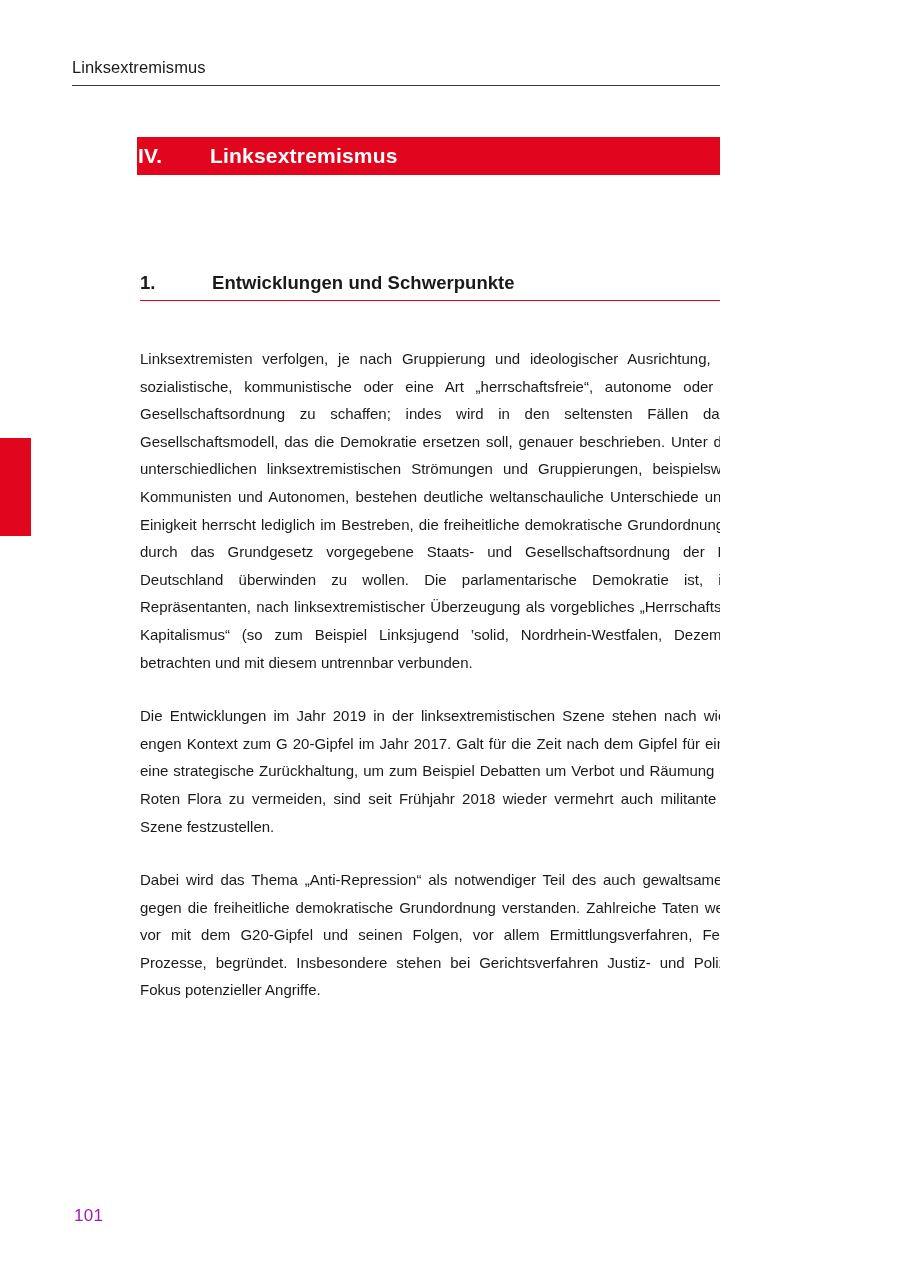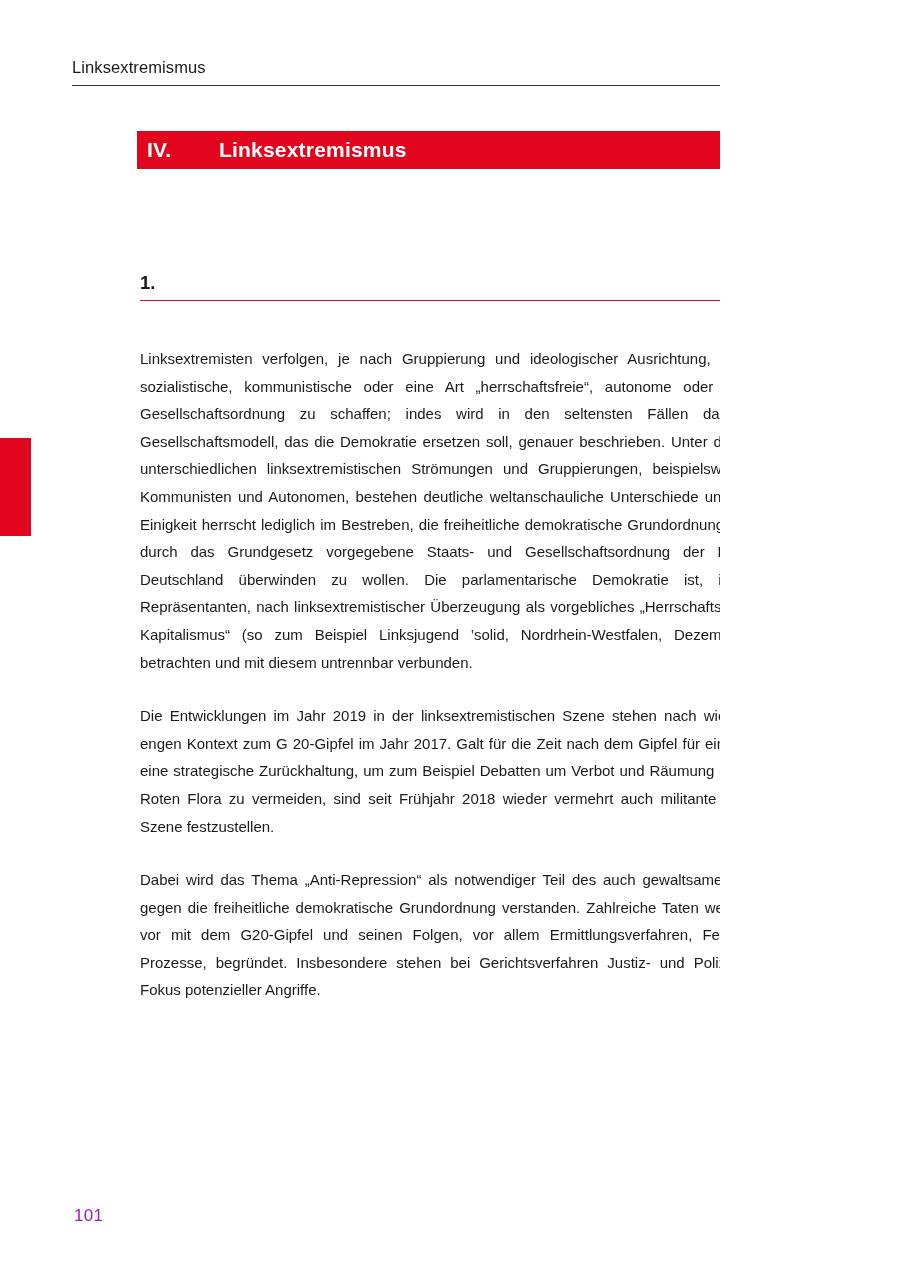--- a/index.html
+++ b/index.html
@@ -50,28 +50,28 @@
     top: 438px;
     width: 31px;
     height: 98px;
     background: #e1051e;
   }
 
   
   .chapter-banner {
     position: absolute;
     left: 137px;
-    top: 131px;
+    top: 137px;
     width: 684px;
     height: 38px;
     background: #e1051e;
     display: flex;
     align-items: center;
     box-sizing: border-box;
-    padding-left: 10px;
+    padding-left: 1px;
   }
 
   .chapter-number {
     color: #ffffff;
     font-size: 21px;
     font-weight: bold;
     width: 72px;
     flex: 0 0 72px;
     letter-spacing: 0.2px;
   }
@@ -163,20 +163,21 @@
   <div class="side-tab"></div>
 
   <div class="chapter-banner">
     <span class="chapter-number">IV.</span>
     <span class="chapter-title">Linksextremismus</span>
   </div>
 
   <div class="section-heading">
     <div class="section-heading-row">
       <span class="section-number">1.</span>
+      <span class="section-title">Entwicklungen und Schwerpunkte</span>
     </div>
     <div class="section-rule"></div>
   </div>
 
   <div class="body-copy">
     <p class="paragraph">Linksextremisten verfolgen, je nach Gruppierung und ideologischer Ausrichtung, das Ziel, eine sozialistische, kommunistische oder eine Art „herrschaftsfreie“, autonome oder anarchistische Gesellschaftsordnung zu schaffen; indes wird in den seltensten Fällen das angestrebte Gesellschaftsmodell, das die Demokratie ersetzen soll, genauer beschrieben. Unter den zahlreichen unterschiedlichen linksextremistischen Strömungen und Gruppierungen, beispielsweise zwischen Kommunisten und Autonomen, bestehen deutliche weltanschauliche Unterschiede und Gegensätze. Einigkeit herrscht lediglich im Bestreben, die freiheitliche demokratische Grundordnung und damit die durch das Grundgesetz vorgegebene Staats- und Gesellschaftsordnung der Bundesrepublik Deutschland überwinden zu wollen. Die parlamentarische Demokratie ist, inklusive ihrer Repräsentanten, nach linksextremistischer Überzeugung als vorgebliches „Herrschaftsinstrument des Kapitalismus“ (so zum Beispiel Linksjugend ’solid, Nordrhein-Westfalen, Dezember 2018) zu betrachten und mit diesem untrennbar verbunden.</p>
     <p class="paragraph">Die Entwicklungen im Jahr 2019 in der linksextremistischen Szene stehen nach wie vor in einem engen Kontext zum G 20-Gipfel im Jahr 2017. Galt für die Zeit nach dem Gipfel für ein knappes Jahr eine strategische Zurückhaltung, um zum Beispiel Debatten um Verbot und Räumung der autonomen Roten Flora zu vermeiden, sind seit Frühjahr 2018 wieder vermehrt auch militante Aktivitäten der Szene festzustellen.</p>
     <p class="paragraph">Dabei wird das Thema „Anti-Repression“ als notwendiger Teil des auch gewaltsamen Widerstands gegen die freiheitliche demokratische Grundordnung verstanden. Zahlreiche Taten werden nach wie vor mit dem G20-Gipfel und seinen Folgen, vor allem Ermittlungsverfahren, Festnahmen und Prozesse, begründet. Insbesondere stehen bei Gerichtsverfahren Justiz- und Polizeigebäude im Fokus potenzieller Angriffe.</p>
   </div>
 

